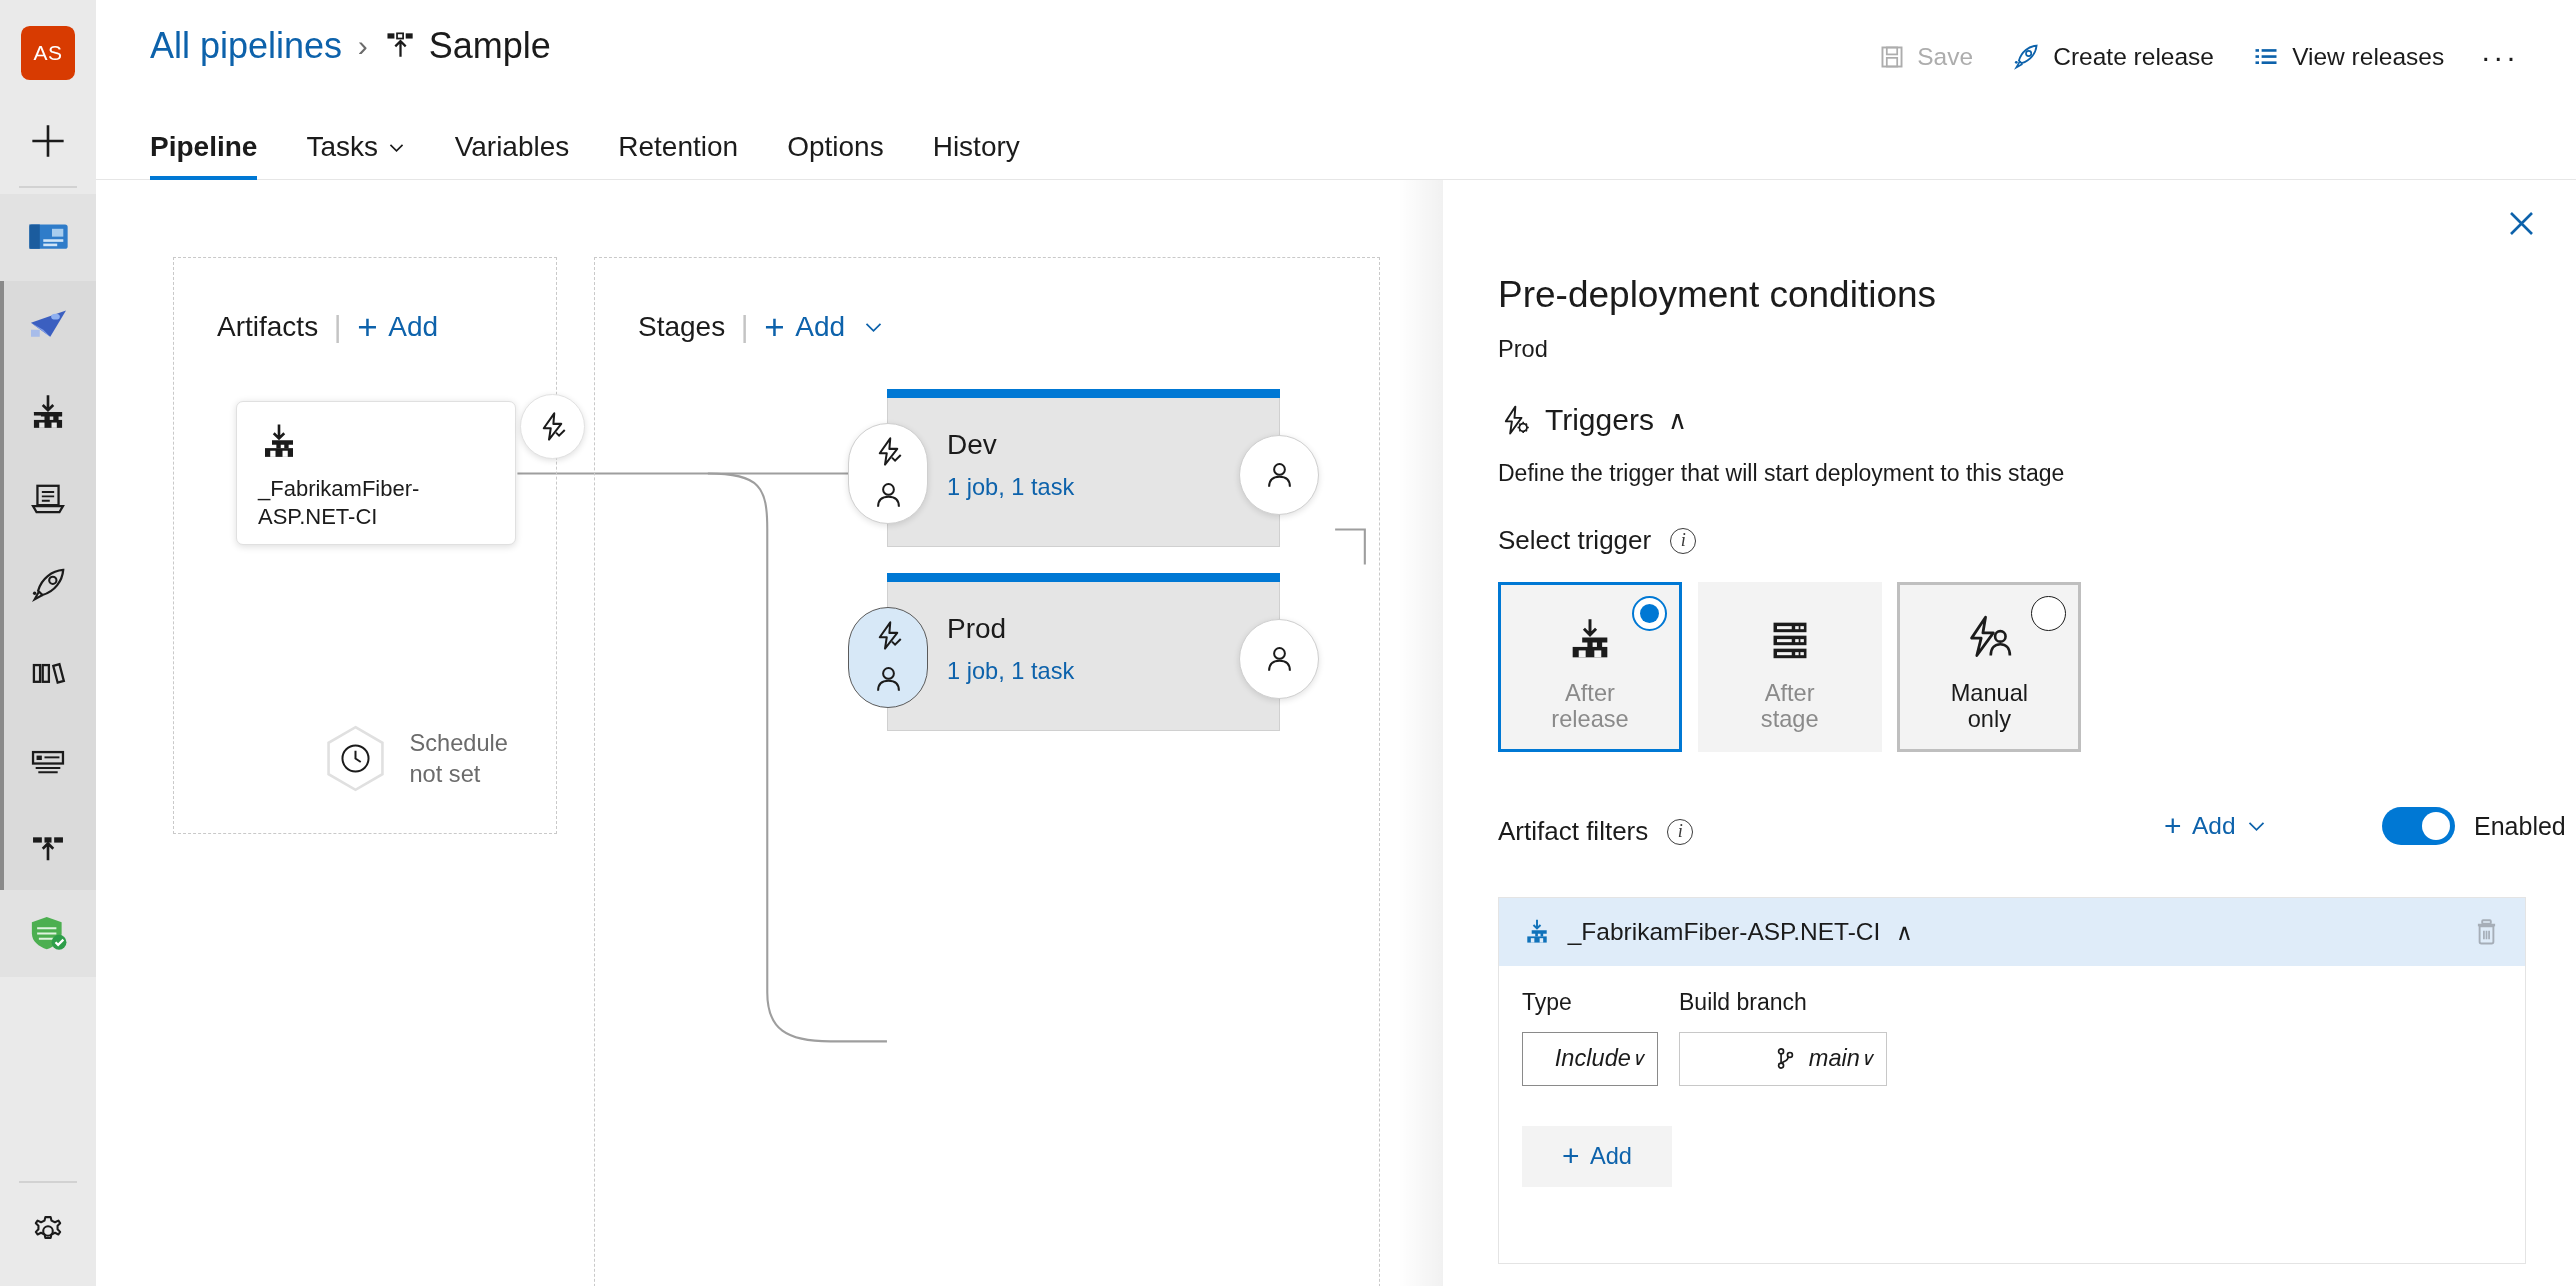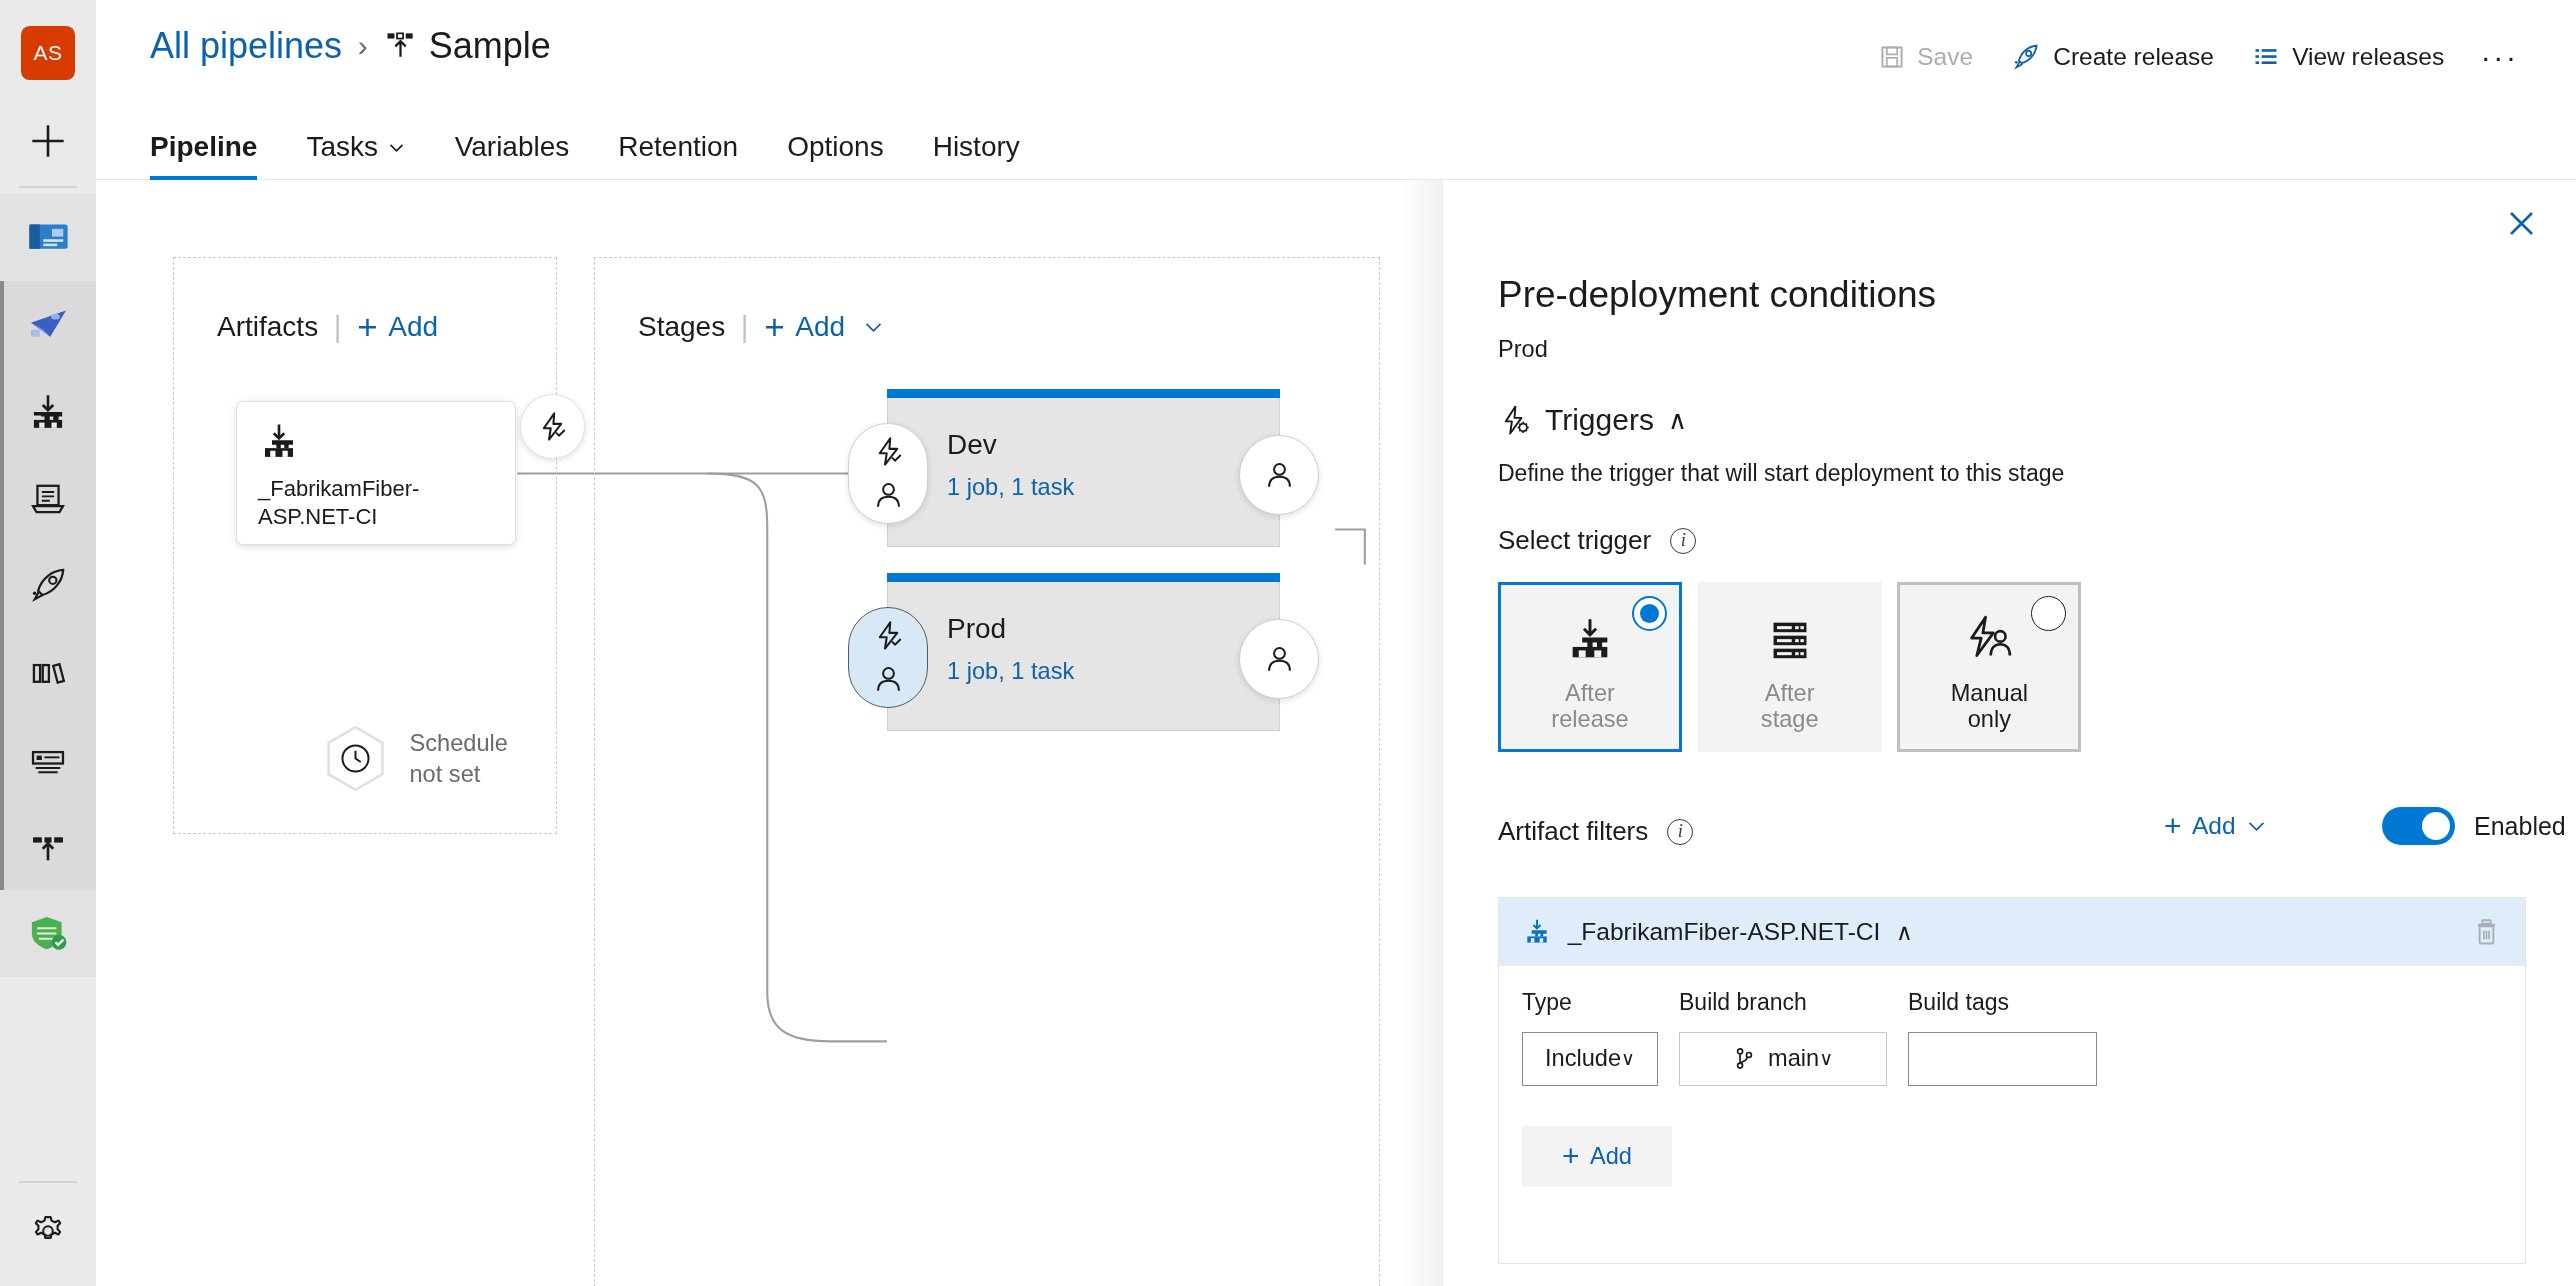--- a/index.html
+++ b/index.html
@@ -232,21 +232,21 @@
 
   .fc-body { padding: 23px 23px 0 23px; }
   .fc-cols { display: flex; gap: 0; }
   .fc-col-type { width: 136px; margin-right: 21px; }
   .fc-col-branch { width: 208px; margin-right: 21px; }
   .fc-col-tags { width: 189px; }
   .fc-colhead { font-size: 23px; color: #1b1b1b; margin-bottom: 15.7px; }
 
   .select-box {
     height: 54px; border: 0.9px solid #8a8a8a; background: #fff; display: flex; align-items: center;
-    justify-content: center; padding: 0 12.2px; font-size: 23.6px; color: #1b1b1b; cursor: pointer;
+    justify-content: flex-end; padding: 0 12.2px; font-size: 23.6px; color: #1b1b1b; cursor: pointer; font-style: italic;
   }
   .select-box.light { border-color: #c8c8c8; }
   .select-box .chev { color: #1b1b1b; font-size: 19px; }
   .branch-val { display: flex; align-items: center; gap: 12.2px; }
   .text-box {
     height: 54px; border: 0.9px solid #8a8a8a; background: #fff; cursor: text;
   }
   #fc-add {
     margin-top: 40px; width: 150px; height: 61px; background: #f3f3f3;
     display: flex; align-items: center; justify-content: center; gap: 10.5px;
@@ -689,24 +689,20 @@
                   <circle cx="8" cy="21" r="2.8" fill="none" stroke="#1b1b1b" stroke-width="1.9"></circle>
                   <circle cx="18" cy="9" r="2.8" fill="none" stroke="#1b1b1b" stroke-width="1.9"></circle>
                   <path d="M8 8 V18" stroke="#1b1b1b" stroke-width="1.9"></path>
                   <path d="M16 11 C16 16 11 16 9 18" stroke="#1b1b1b" stroke-width="1.9" fill="none"></path>
                 </svg>
                 <span>main</span>
               </span>
               <span class="chev">∨</span>
             </div>
           </div>
-          <div class="fc-col-tags">
-            <div class="fc-colhead">Build tags</div>
-            <div class="text-box"></div>
-          </div>
         </div>
 
         <div id="fc-add">
           <span class="plus-sm">+</span>
           <span>Add</span>
         </div>
       </div>
     </div>
   </div>
 

